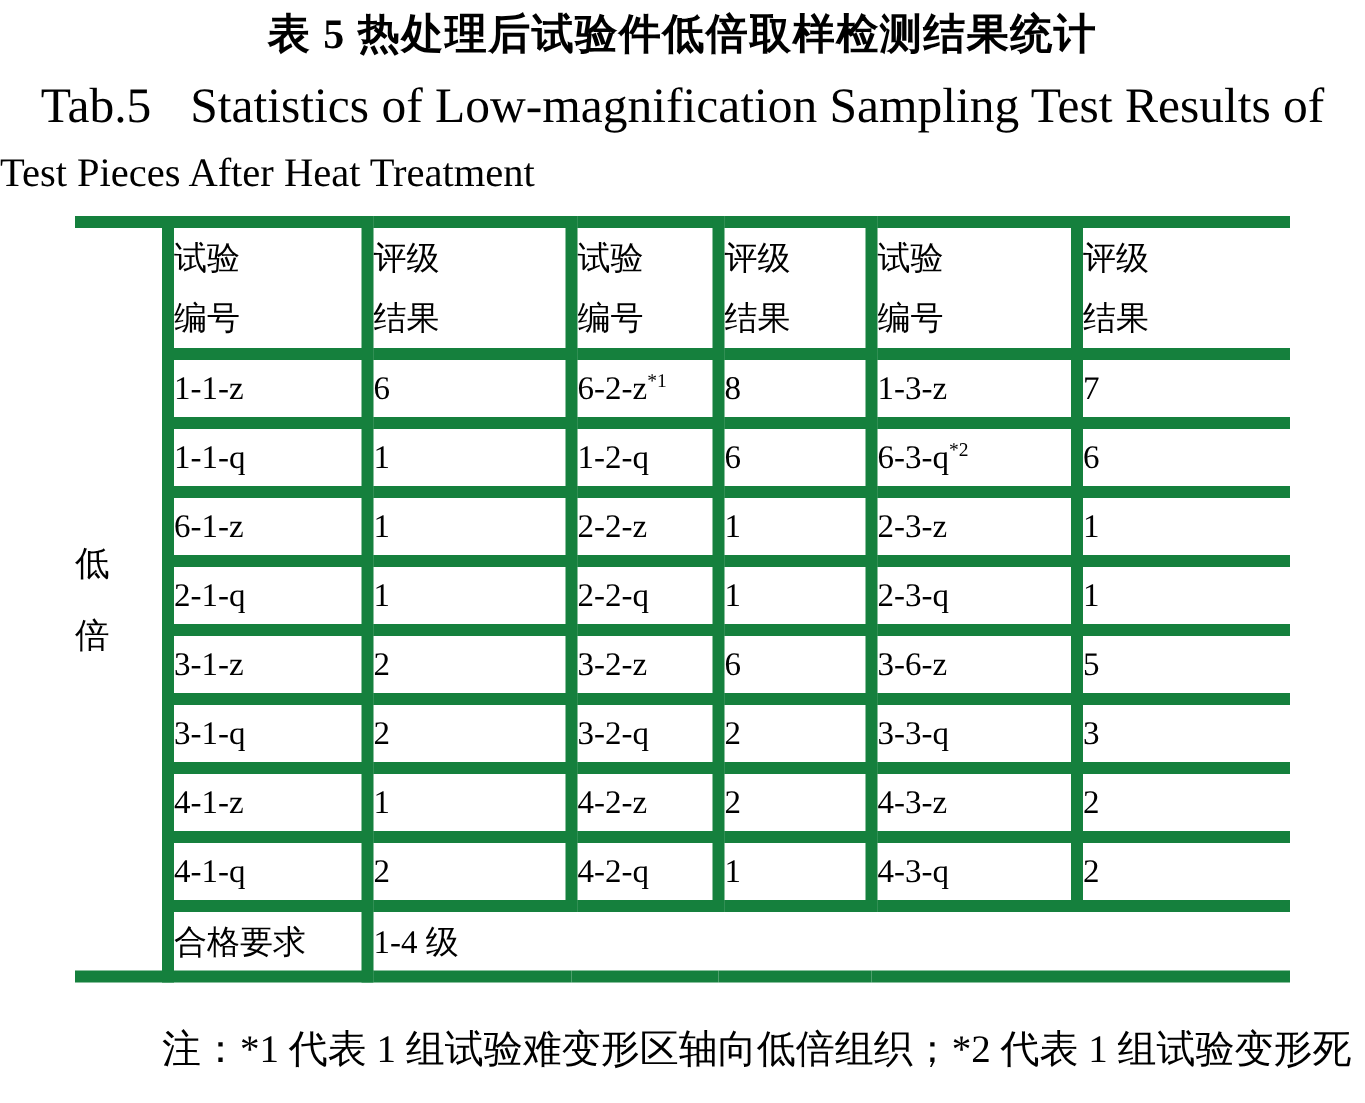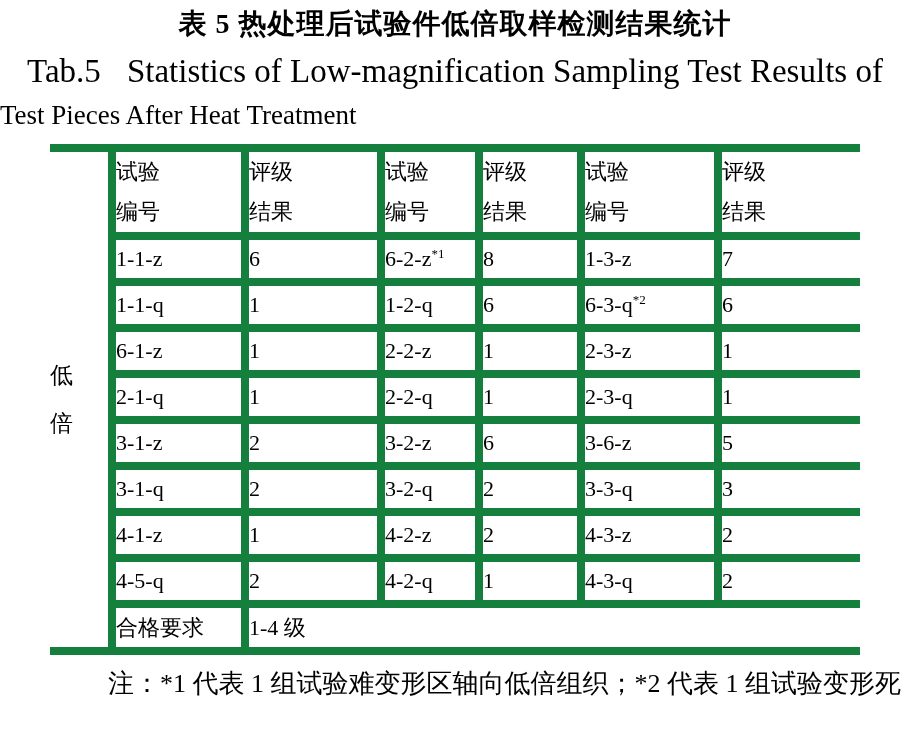--- a/index.html
+++ b/index.html
@@ -46,21 +46,21 @@
   }
   table.results td:first-child{border-left:none;border-radius:16px;}
   table.results td:last-child{border-right:none;}
   tr.hdr{height:84px;}
   tr.datarow{height:46px;}
   tr.footrow{height:47px;}
   .hdr-line{display:block;line-height:40px;}
   .stub-cell .stub-line{display:block;line-height:48px;font-size:23px;}
   sup.fn{font-size:13px;vertical-align:super;line-height:0;}
   .note{
-    margin:10px 0 0 8px;
+    margin:26px 0 0 8px;
     width:894px;
     font-size:26px;
     line-height:38px;
   }
   .note .note-line1{padding-left:100px;}
   .note .note-line2{padding-left:0;}
 </style>
 </head>
 <body>
 
@@ -170,21 +170,21 @@
   <tr class="datarow">
     <td><span>4-1-z</span><sup class="fn"></sup></td>
     <td>1</td>
     <td><span>4-2-z</span><sup class="fn"></sup></td>
     <td>2</td>
     <td><span>4-3-z</span><sup class="fn"></sup></td>
     <td>2</td>
   </tr>
 
   <tr class="datarow">
-    <td><span>4-5-q</span><sup class="fn"></sup></td>
+    <td><span>4-1-q</span><sup class="fn"></sup></td>
     <td>2</td>
     <td><span>4-2-q</span><sup class="fn"></sup></td>
     <td>1</td>
     <td><span>4-3-q</span><sup class="fn"></sup></td>
     <td>2</td>
   </tr>
 
   <tr class="footrow">
     <td>合格要求</td>
     <td colspan="5">1-4 级</td>

